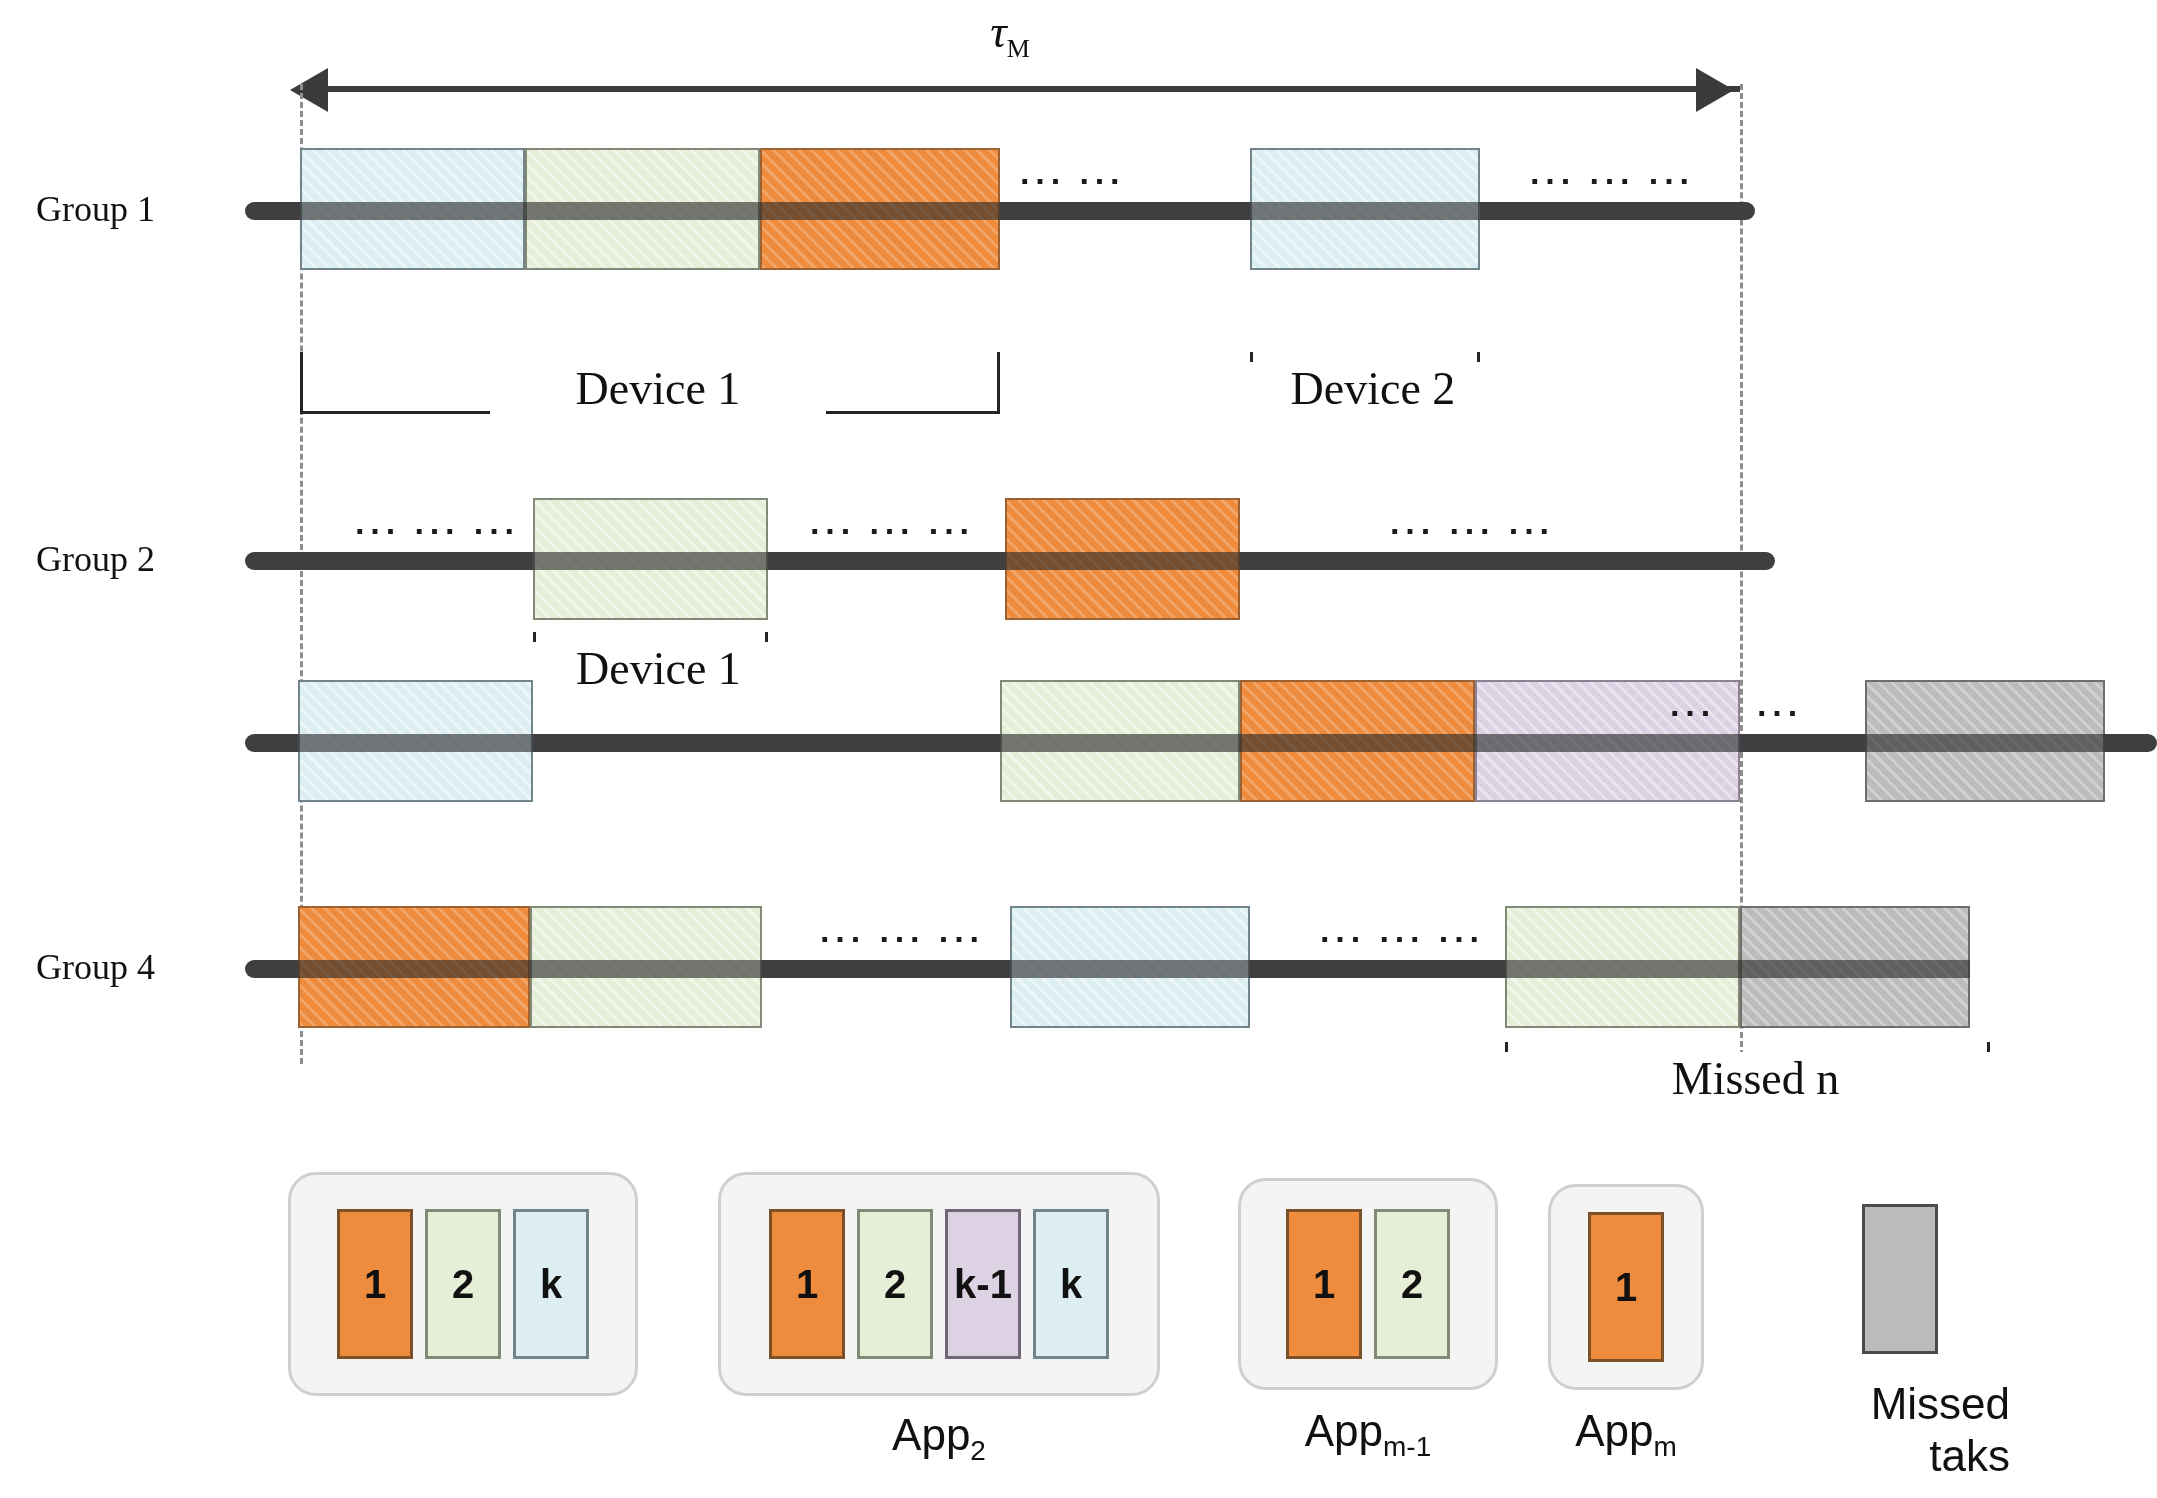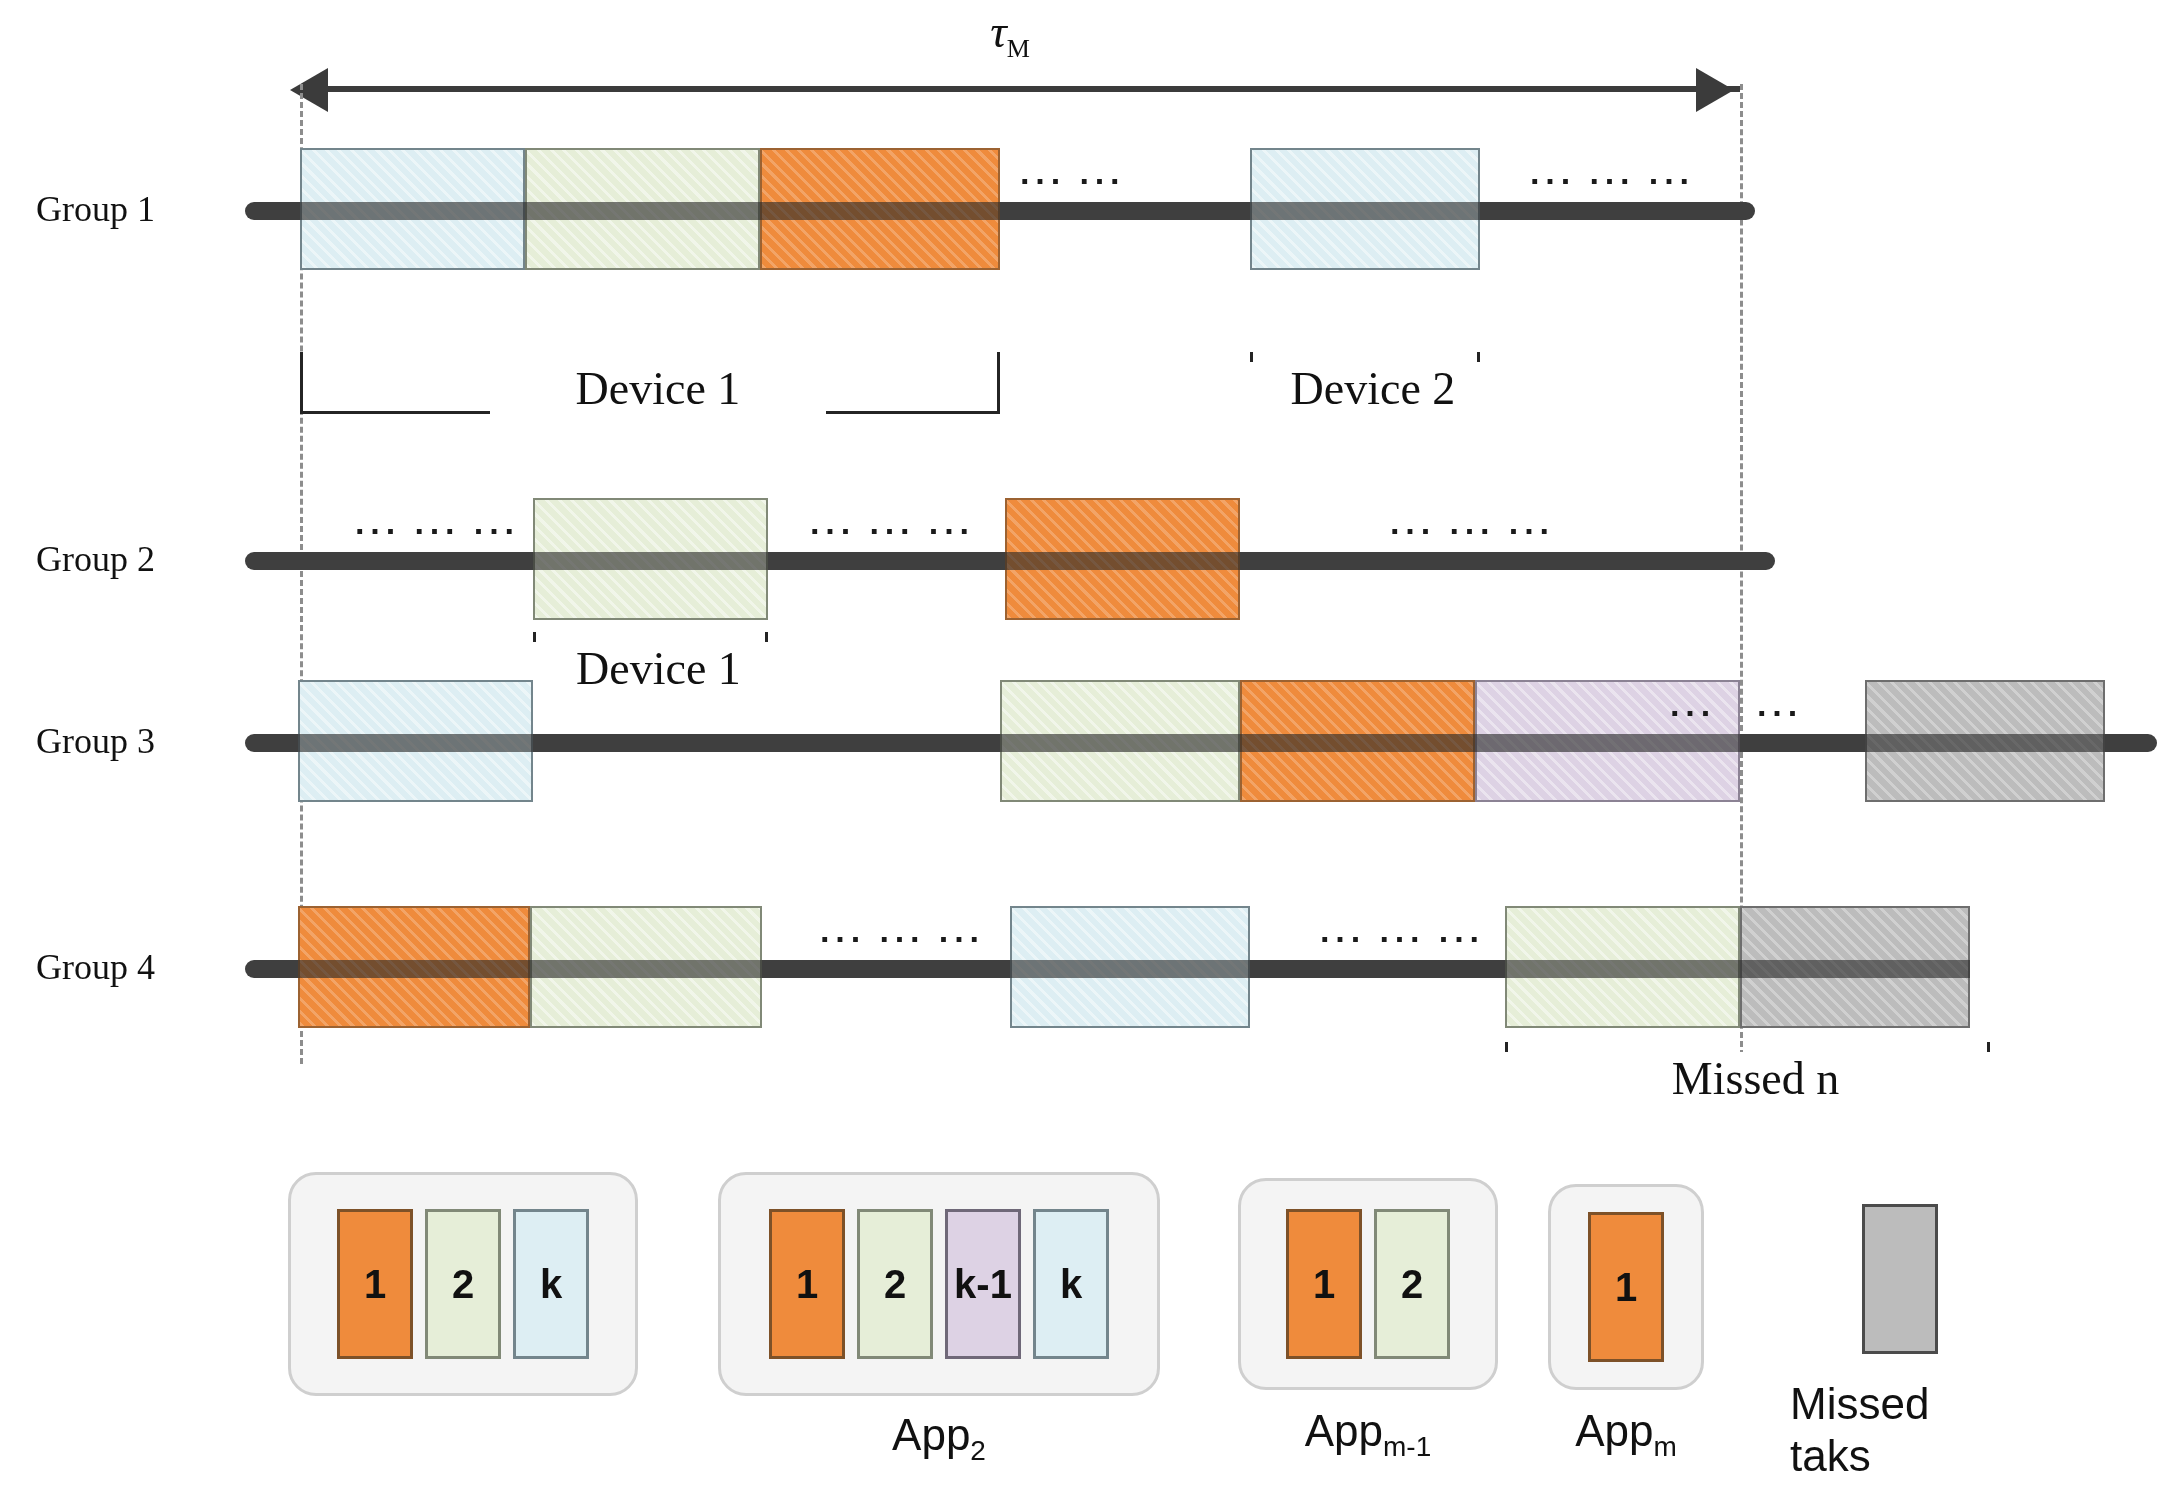--- a/index.html
+++ b/index.html
@@ -72,21 +72,21 @@
             font-family:"Liberation Sans",sans-serif;font-weight:bold;font-size:40px;color:#111;}
   .app-task.orange{background:#ef8b3c;border-color:#7d5128;}
   .app-task.green{background:#e6eed8;border-color:#818977;}
   .app-task.blue{background:#ddeef3;border-color:#73858c;}
   .app-task.purple{background:#ddd2e4;border-color:#6f6878;}
   .app-caption{position:absolute;text-align:center;font-size:44px;
                font-family:"Liberation Sans",sans-serif;color:#111;white-space:nowrap;}
   .app-caption .sub{font-size:28px;vertical-align:sub;}
   #missed-swatch{position:absolute;width:76px;height:150px;box-sizing:border-box;
                  background:#bcbcbc;border:3px solid #4b4b4b;}
-  #missed-caption{position:absolute;text-align:left;font-size:44px;line-height:1.18;
+  #missed-caption{position:absolute;text-align:right;font-size:44px;line-height:1.18;
                   font-family:"Liberation Sans",sans-serif;color:#111;}
 </style>
 </head>
 <body>
 
 <div class="canvas">
 
   <div id="tau-label">
     <span>τ</span><span class="sub">M</span>
   </div>
@@ -129,21 +129,20 @@
 
     <div class="dots" style="left:355px;top:22px">··· ··· ···</div>
     <div class="dots" style="left:810px;top:22px">··· ··· ···</div>
     <div class="dots" style="left:1390px;top:22px">··· ··· ···</div>
   </div>
 
   <div class="bracket" style="left:533px;top:632px;width:235px"></div>
   <div class="bracket-label" style="left:533px;top:642px;width:235px">Device 1</div>
 
   <div class="group-row" style="top:620px">
-    <div class="group-label" style="top:100px">Group 3</div>
     <div class="rail" style="left:245px;top:114px;width:1912px"></div>
 
     <div class="blk blue" style="left:298px;top:60px;width:235px;height:122px"></div>
     <div class="blk green" style="left:1000px;top:60px;width:240px;height:122px"></div>
     <div class="blk orange" style="left:1240px;top:60px;width:235px;height:122px"></div>
     <div class="blk purple" style="left:1475px;top:60px;width:265px;height:122px"></div>
     <div class="blk gray" style="left:1865px;top:60px;width:240px;height:122px"></div>
     <div class="rail-over" style="left:298px;top:114px;width:235px"></div>
     <div class="rail-over" style="left:1000px;top:114px;width:740px"></div>
     <div class="rail-over" style="left:1865px;top:114px;width:240px"></div>

